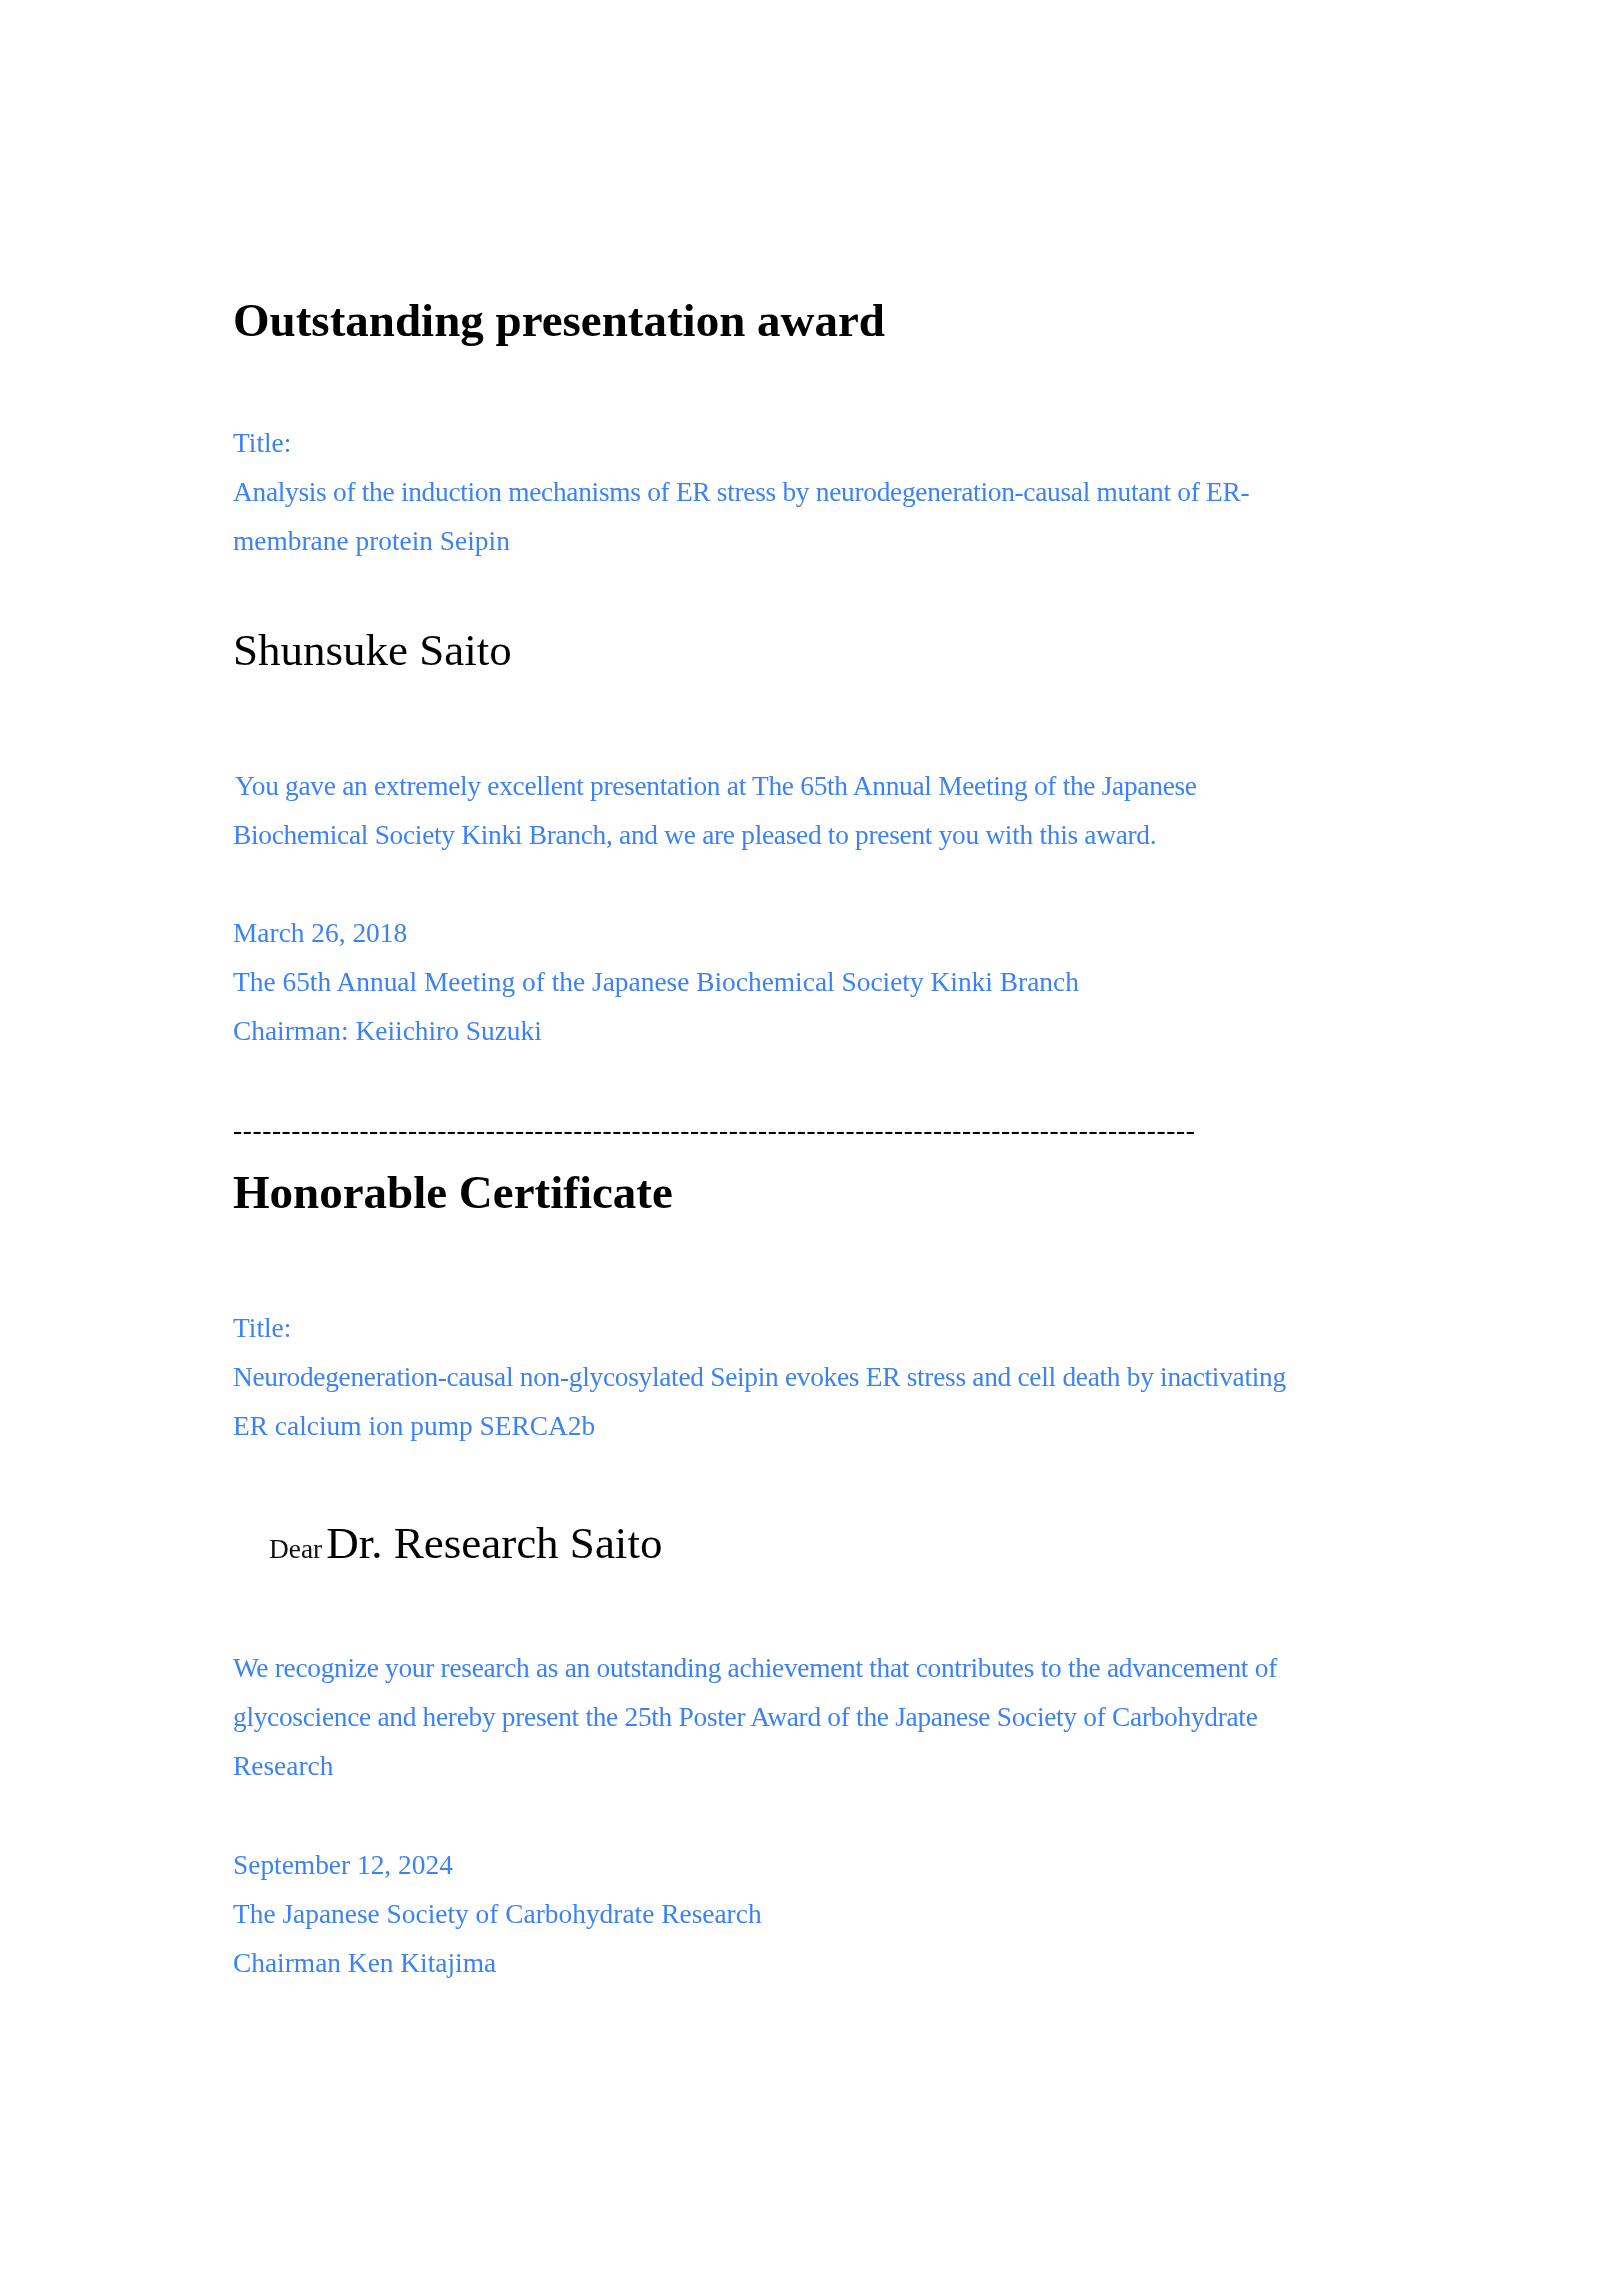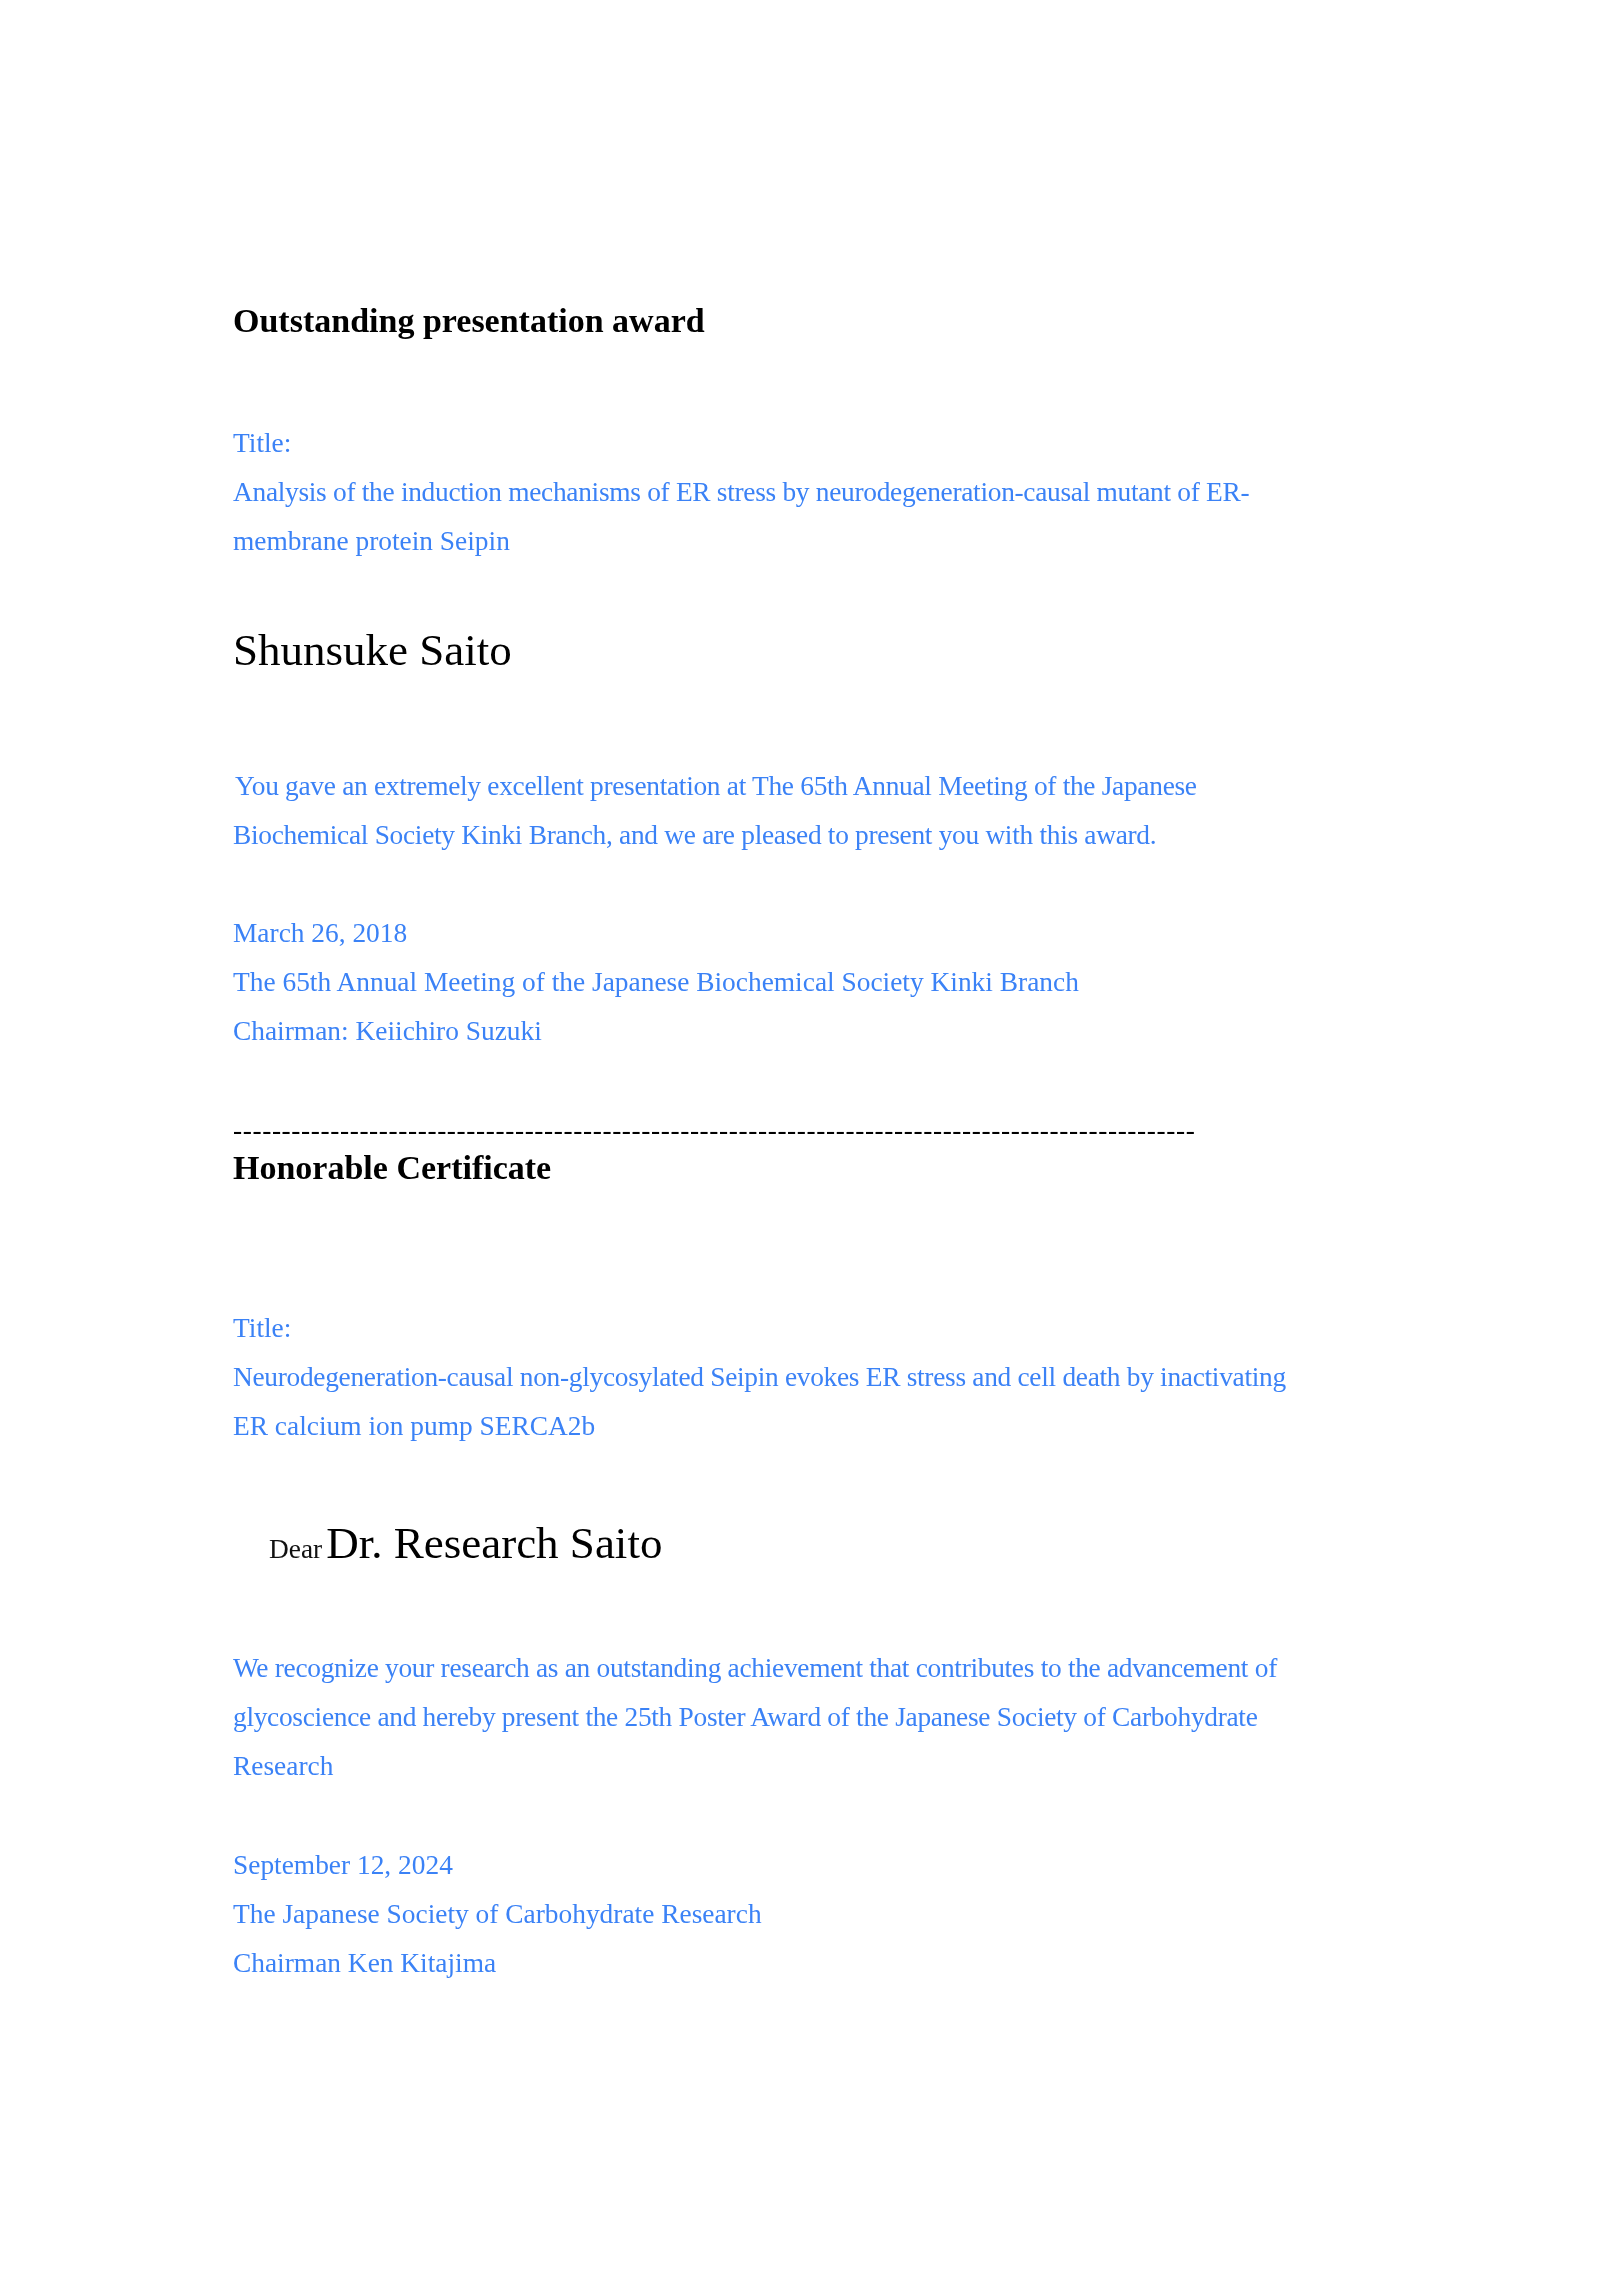--- a/index.html
+++ b/index.html
@@ -29,21 +29,21 @@
       margin: 0;
       padding: 0;
     }
     .body {
       font-size: 27.4px;
       line-height: 27.4px;
       font-weight: normal;
       color: #3b82f6;
     }
     .heading {
-      font-size: 34px;
+      font-size: 47px;
       line-height: 47px;
       font-weight: bold;
       color: #000000;
     }
     .name {
       font-size: 45px;
       line-height: 45px;
       font-weight: normal;
       color: #000000;
     }
@@ -78,21 +78,21 @@
     <div class="ln body" style="top:822px; letter-spacing:-0.3px;">Biochemical Society Kinki Branch, and we are pleased to present you with this award.</div>
 
     <div class="ln body" style="top:920px;">March 26, 2018</div>
     <div class="ln body" style="top:969px;">The 65th Annual Meeting of the Japanese Biochemical Society Kinki Branch</div>
     <div class="ln body" style="top:1018px;">Chairman: Keiichiro Suzuki</div>
   </section>
 
   <div class="ln divider" style="top:1117px;">---------------------------------------------------------------------------------------------------</div>
 
   <section>
-    <h1 class="ln heading" style="top:1144px;">Honorable Certificate</h1>
+    <h1 class="ln heading" style="top:1169px;">Honorable Certificate</h1>
 
     <div class="ln body" style="top:1315px;">Title:</div>
     <div class="ln body" style="top:1364px; letter-spacing:-0.3px;">Neurodegeneration-causal non-glycosylated Seipin evokes ER stress and cell death by inactivating</div>
     <div class="ln body" style="top:1413px;">ER calcium ion pump SERCA2b</div>
 
     <div class="ln" style="top:1521px; line-height:45px;">
       <span class="dear-small">Dear</span>
       <span class="name">Dr. Research Saito</span>
     </div>
 

